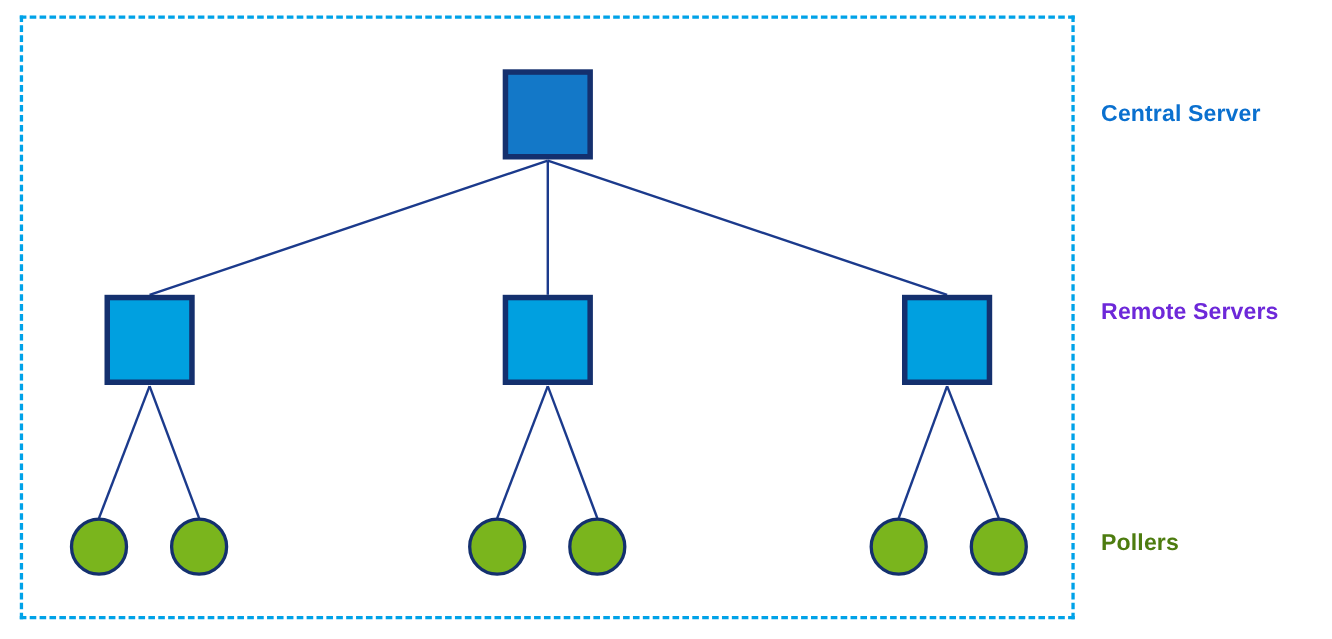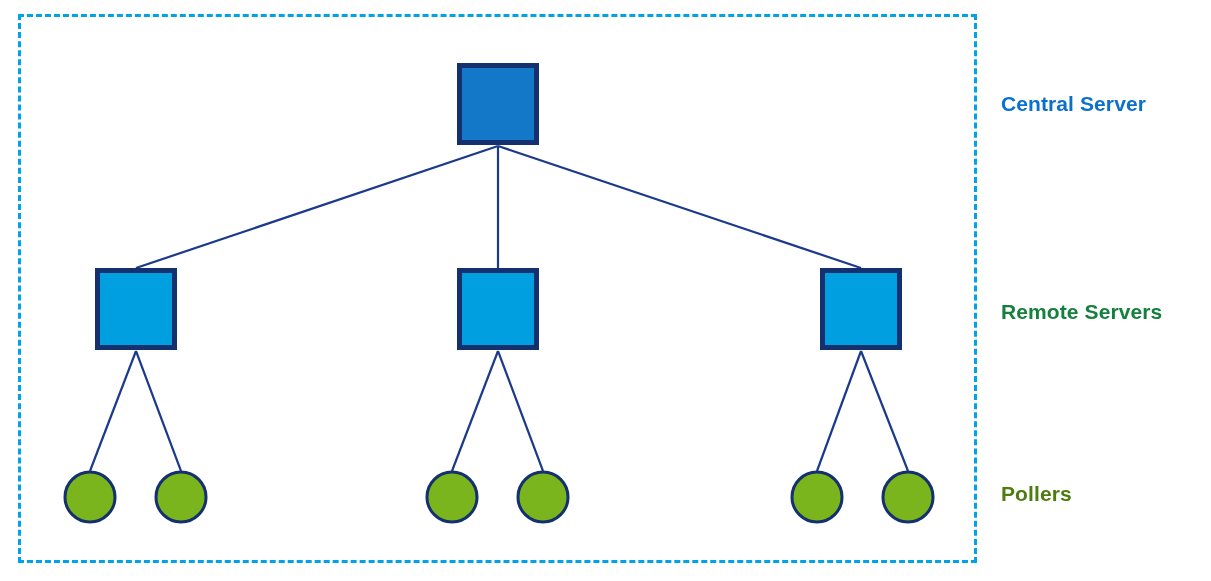--- a/index.html
+++ b/index.html
@@ -48,21 +48,21 @@
   
   .tier-label {
     position: absolute;
     left: 1001px;
     font-size: 21px;
     font-weight: bold;
     letter-spacing: 0.1px;
     white-space: nowrap;
   }
   #label-central  { top:  92px; color: #0a70cf; }
-  #label-remote   { top: 300px; color: #15803d; }
+  #label-remote   { top: 272px; color: #6d28d9; }
   #label-pollers  { top: 482px; color: #4d7c0f; }
 </style>
 </head>
 <body>
 
 <div id="diagram-root">
 
   <div id="boundary"></div>
 
   <svg id="topology-svg" viewBox="0 0 1211 581">

